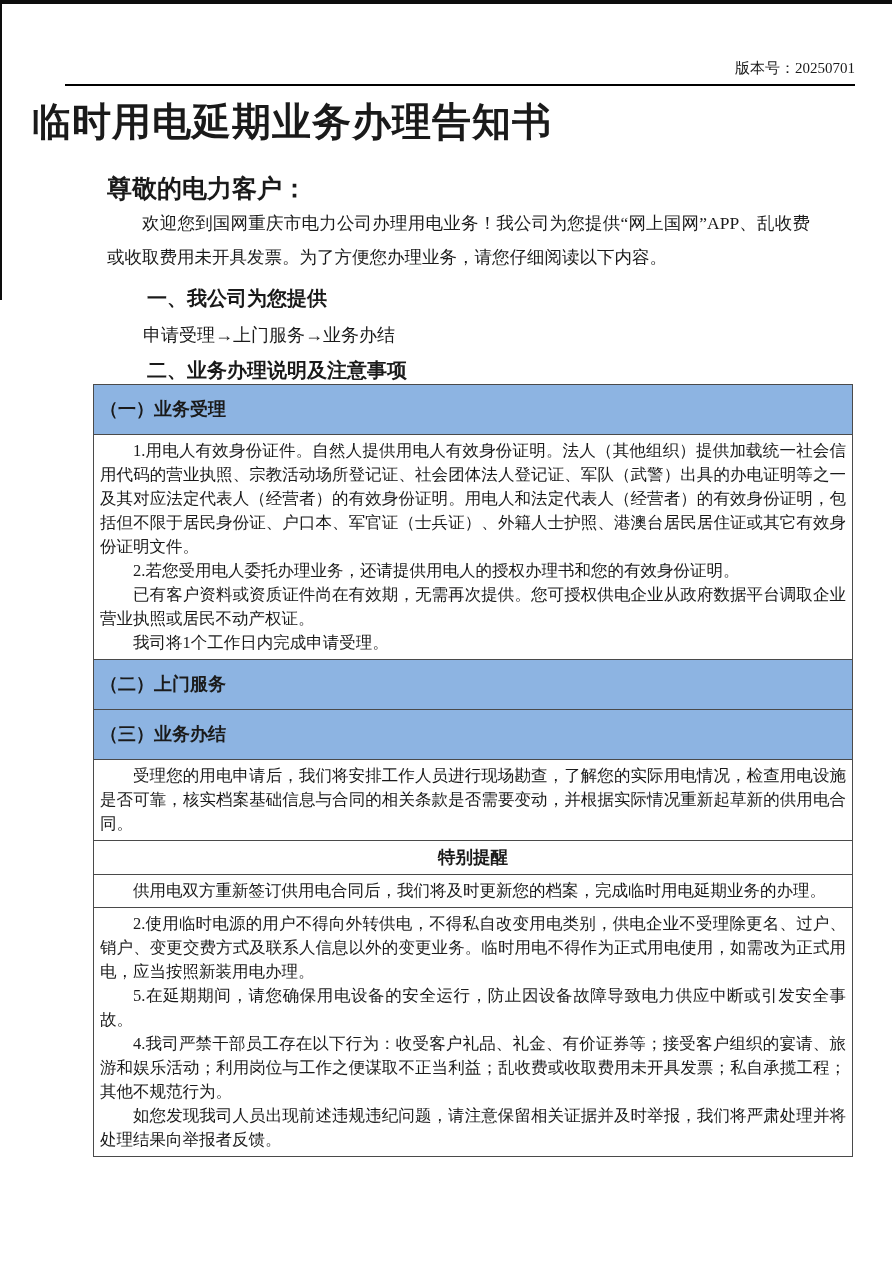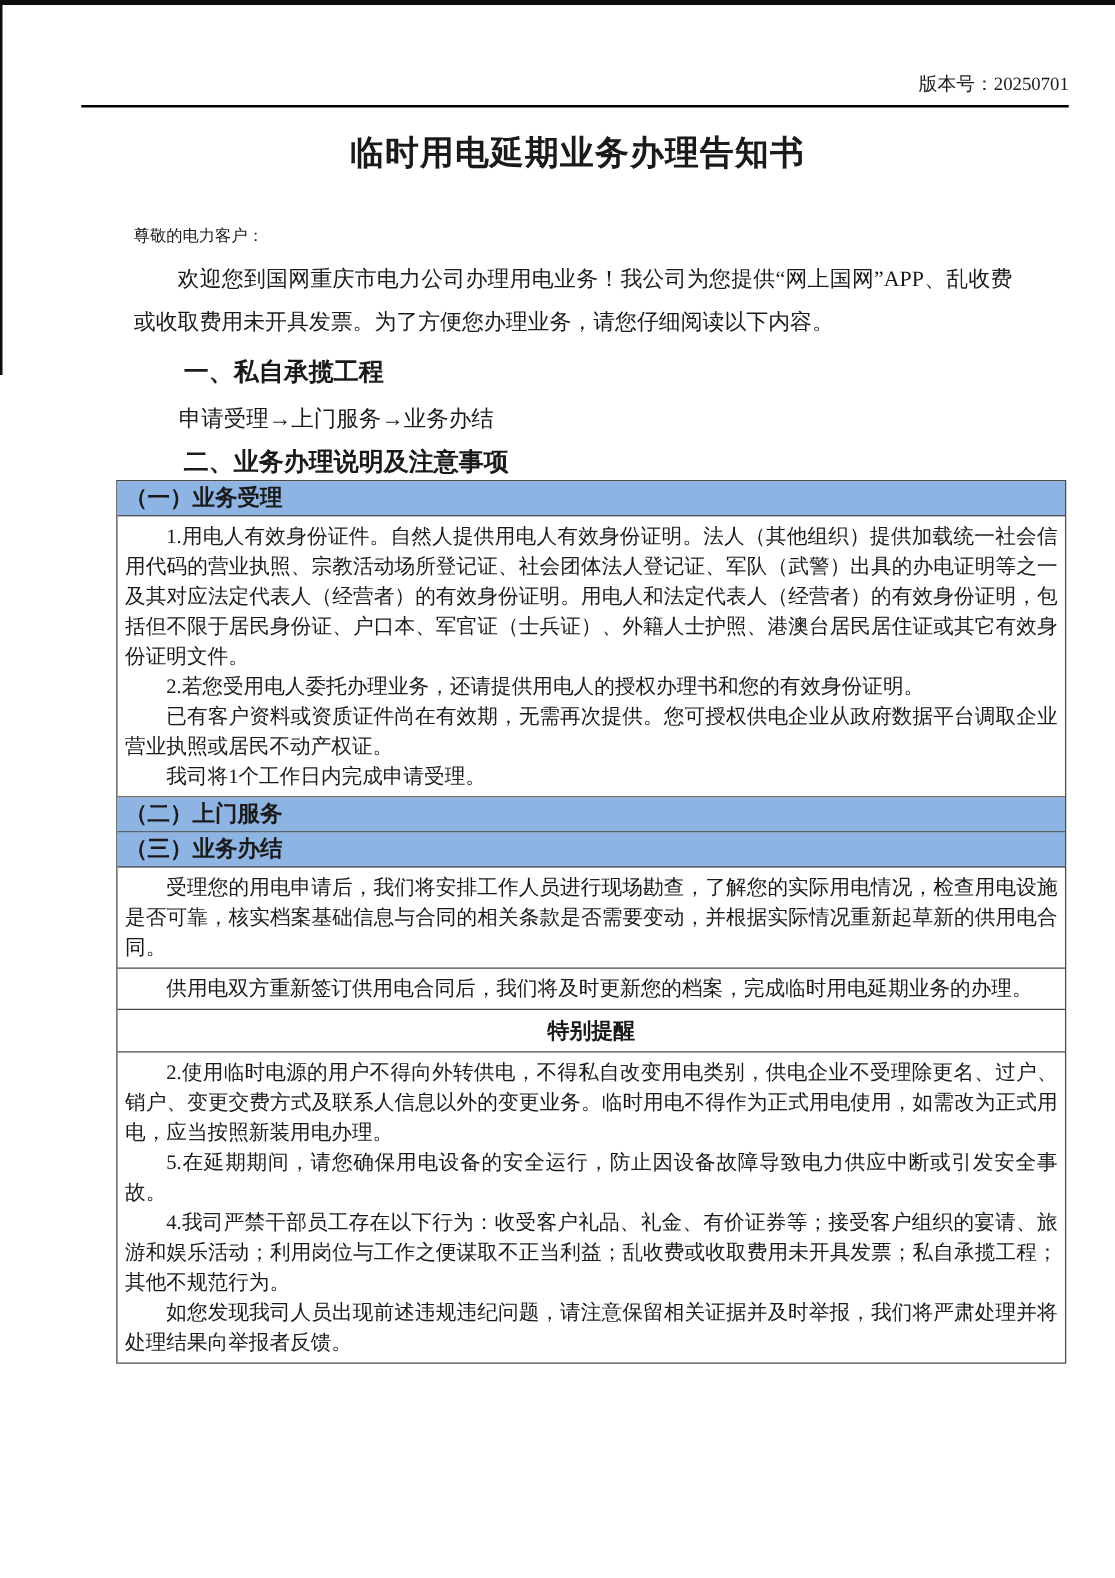--- a/index.html
+++ b/index.html
@@ -22,48 +22,48 @@
   .scan-left{position:absolute;top:0;left:0;width:2px;height:300px;background:#0d0d0d;}
 
   .version{
     padding-top:58px;margin-right:37px;
     text-align:right;font-size:15px;line-height:20px;
   }
   .header-rule{margin:6px 37px 0 65px;border-top:2px solid #000;height:0;}
 
   .title{
     margin:16px 0 0 0;
-    text-align:center;
-    font-size:27px;font-weight:bold;line-height:40px;
+    text-align:left;
+    font-size:39px;font-weight:bold;line-height:40px;
     letter-spacing:1px;
     padding-left:32px;
   }
 
   .body-text{margin:30px 82px 0 107px;text-align:justify;}
-  .salutation{margin:0;font-size:13px;font-weight:normal;line-height:34px;}
+  .salutation{margin:0;font-size:25px;font-weight:bold;line-height:34px;}
   .intro-para{margin:0;font-size:17.5px;line-height:34px;text-indent:2em;}
   .sec-heading{
     margin:10px 0 0 0;
     font-family:"Liberation Sans","DejaVu Sans",sans-serif;
     font-size:20px;font-weight:bold;line-height:28px;text-indent:2em;
   }
   .sec-heading.second{margin-top:4px;}
   .flow-line{margin:6px 0 0 0;font-size:18px;line-height:34px;text-indent:2em;}
 
   .notice-table{
     width:760px;margin:0 0 0 93px;
     border:1px solid var(--border);
     font-size:16.5px;
   }
   .row{border-bottom:1px solid var(--border);}
   .row:last-child{border-bottom:none;}
   .row-header{
     background:var(--hdr-bg);
     font-weight:bold;font-size:18px;line-height:25px;
-    padding:1px 6px;
+    padding:12px 6px;
   }
   .row-body{padding:4px 6px;}
   .row-body p{
     margin:0;text-indent:2em;text-align:justify;line-height:24px;
   }
   .row-title{
     text-align:center;font-weight:bold;font-size:17.5px;line-height:33px;
   }
 </style>
 </head>
@@ -74,46 +74,46 @@
   <div class="scan-left"></div>
 
   <div class="version">版本号：20250701</div>
   <div class="header-rule"></div>
 
   <h1 class="title">临时用电延期业务办理告知书</h1>
 
   <div class="body-text">
     <p class="salutation">尊敬的电力客户：</p>
     <p class="intro-para">欢迎您到国网重庆市电力公司办理用电业务！我公司为您提供“网上国网”APP、乱收费或收取费用未开具发票。为了方便您办理业务，请您仔细阅读以下内容。</p>
-    <h2 class="sec-heading">一、私自承揽工程</h2>
+    <h2 class="sec-heading">一、我公司为您提供</h2>
     <p class="flow-line">申请受理→上门服务→业务办结</p>
     <h2 class="sec-heading second">二、业务办理说明及注意事项</h2>
   </div>
 
   <div class="notice-table">
 
     <div class="row row-header">（一）业务受理</div>
     <div class="row row-body">
       <p>1.用电人有效身份证件。自然人提供用电人有效身份证明。法人（其他组织）提供加载统一社会信用代码的营业执照、宗教活动场所登记证、社会团体法人登记证、军队（武警）出具的办电证明等之一及其对应法定代表人（经营者）的有效身份证明。用电人和法定代表人（经营者）的有效身份证明，包括但不限于居民身份证、户口本、军官证（士兵证）、外籍人士护照、港澳台居民居住证或其它有效身份证明文件。</p>
       <p>2.若您受用电人委托办理业务，还请提供用电人的授权办理书和您的有效身份证明。</p>
       <p>已有客户资料或资质证件尚在有效期，无需再次提供。您可授权供电企业从政府数据平台调取企业营业执照或居民不动产权证。</p>
       <p>我司将1个工作日内完成申请受理。</p>
     </div>
 
     <div class="row row-header">（二）上门服务</div>
     <div class="row row-header">（三）业务办结</div>
 
     <div class="row row-body">
       <p>受理您的用电申请后，我们将安排工作人员进行现场勘查，了解您的实际用电情况，检查用电设施是否可靠，核实档案基础信息与合同的相关条款是否需要变动，并根据实际情况重新起草新的供用电合同。</p>
     </div>
+    <div class="row row-title">特别提醒</div>
+
     <div class="row row-body">
       <p>供用电双方重新签订供用电合同后，我们将及时更新您的档案，完成临时用电延期业务的办理。</p>
     </div>
-
-    <div class="row row-title">特别提醒</div>
     <div class="row row-body">
       <p>2.使用临时电源的用户不得向外转供电，不得私自改变用电类别，供电企业不受理除更名、过户、销户、变更交费方式及联系人信息以外的变更业务。临时用电不得作为正式用电使用，如需改为正式用电，应当按照新装用电办理。</p>
       <p>5.在延期期间，请您确保用电设备的安全运行，防止因设备故障导致电力供应中断或引发安全事故。</p>
       <p>4.我司严禁干部员工存在以下行为：收受客户礼品、礼金、有价证券等；接受客户组织的宴请、旅游和娱乐活动；利用岗位与工作之便谋取不正当利益；乱收费或收取费用未开具发票；私自承揽工程；其他不规范行为。</p>
       <p>如您发现我司人员出现前述违规违纪问题，请注意保留相关证据并及时举报，我们将严肃处理并将处理结果向举报者反馈。</p>
     </div>
 
   </div>
 </div>
 

